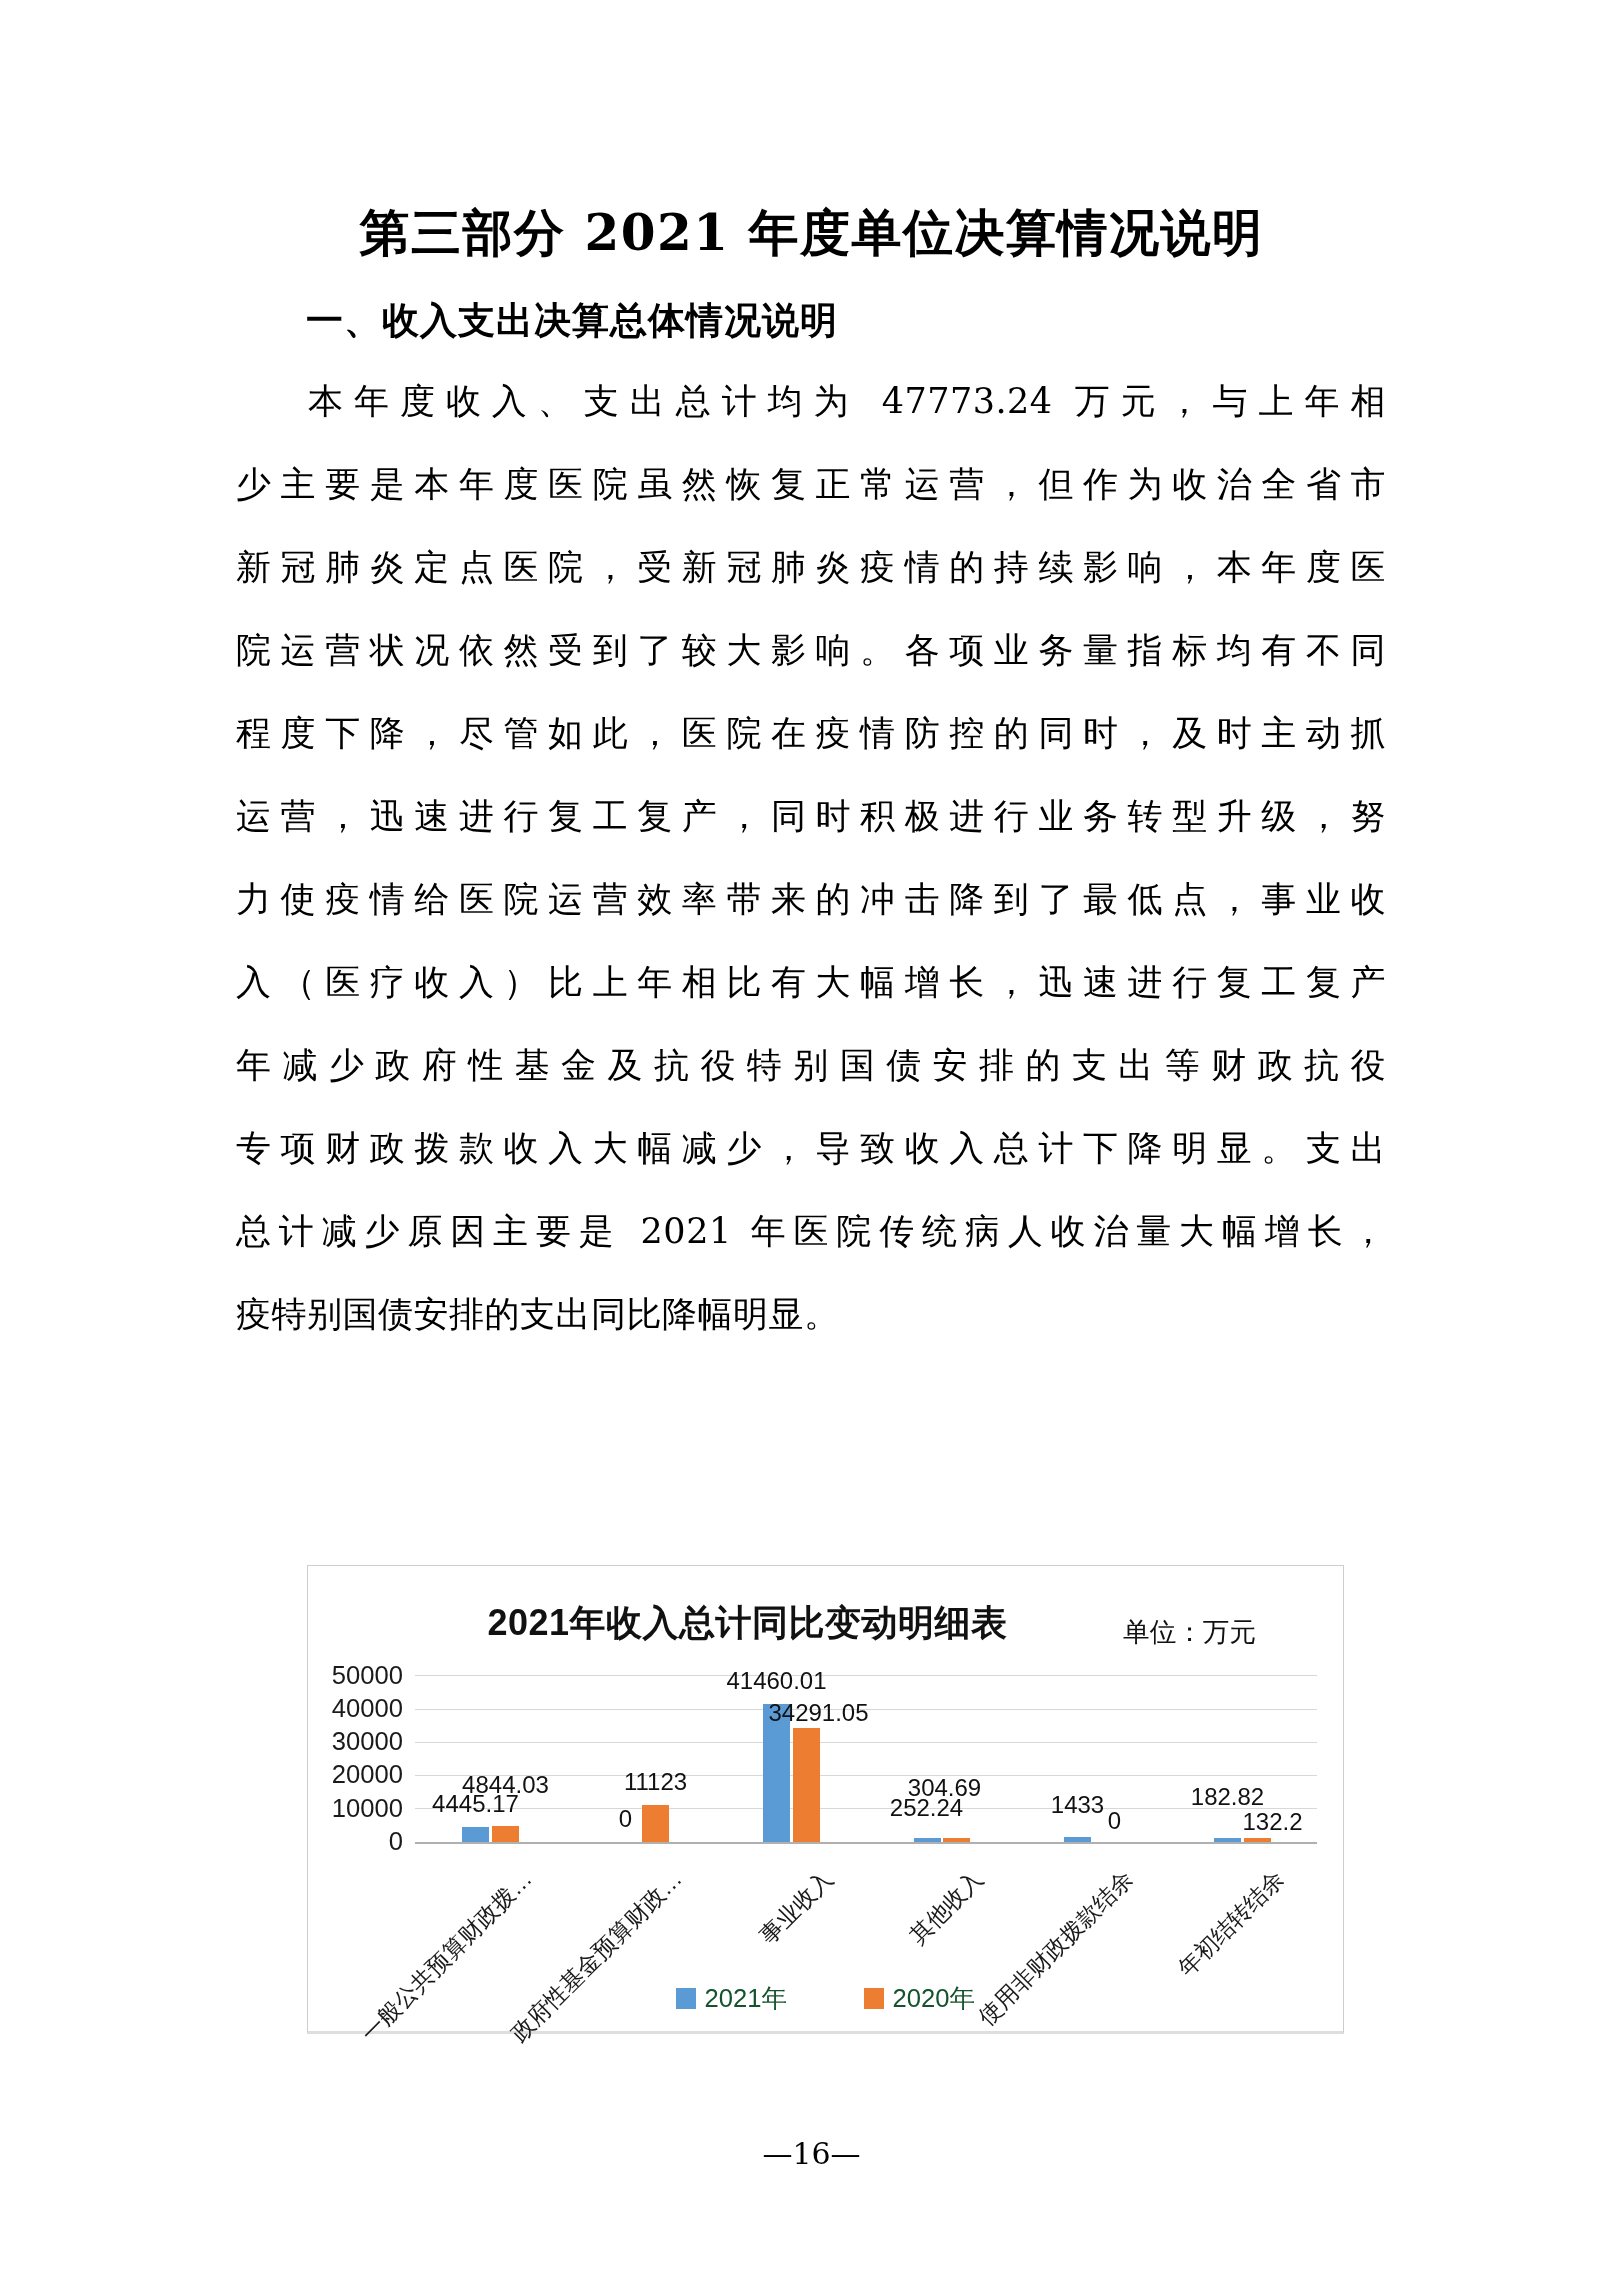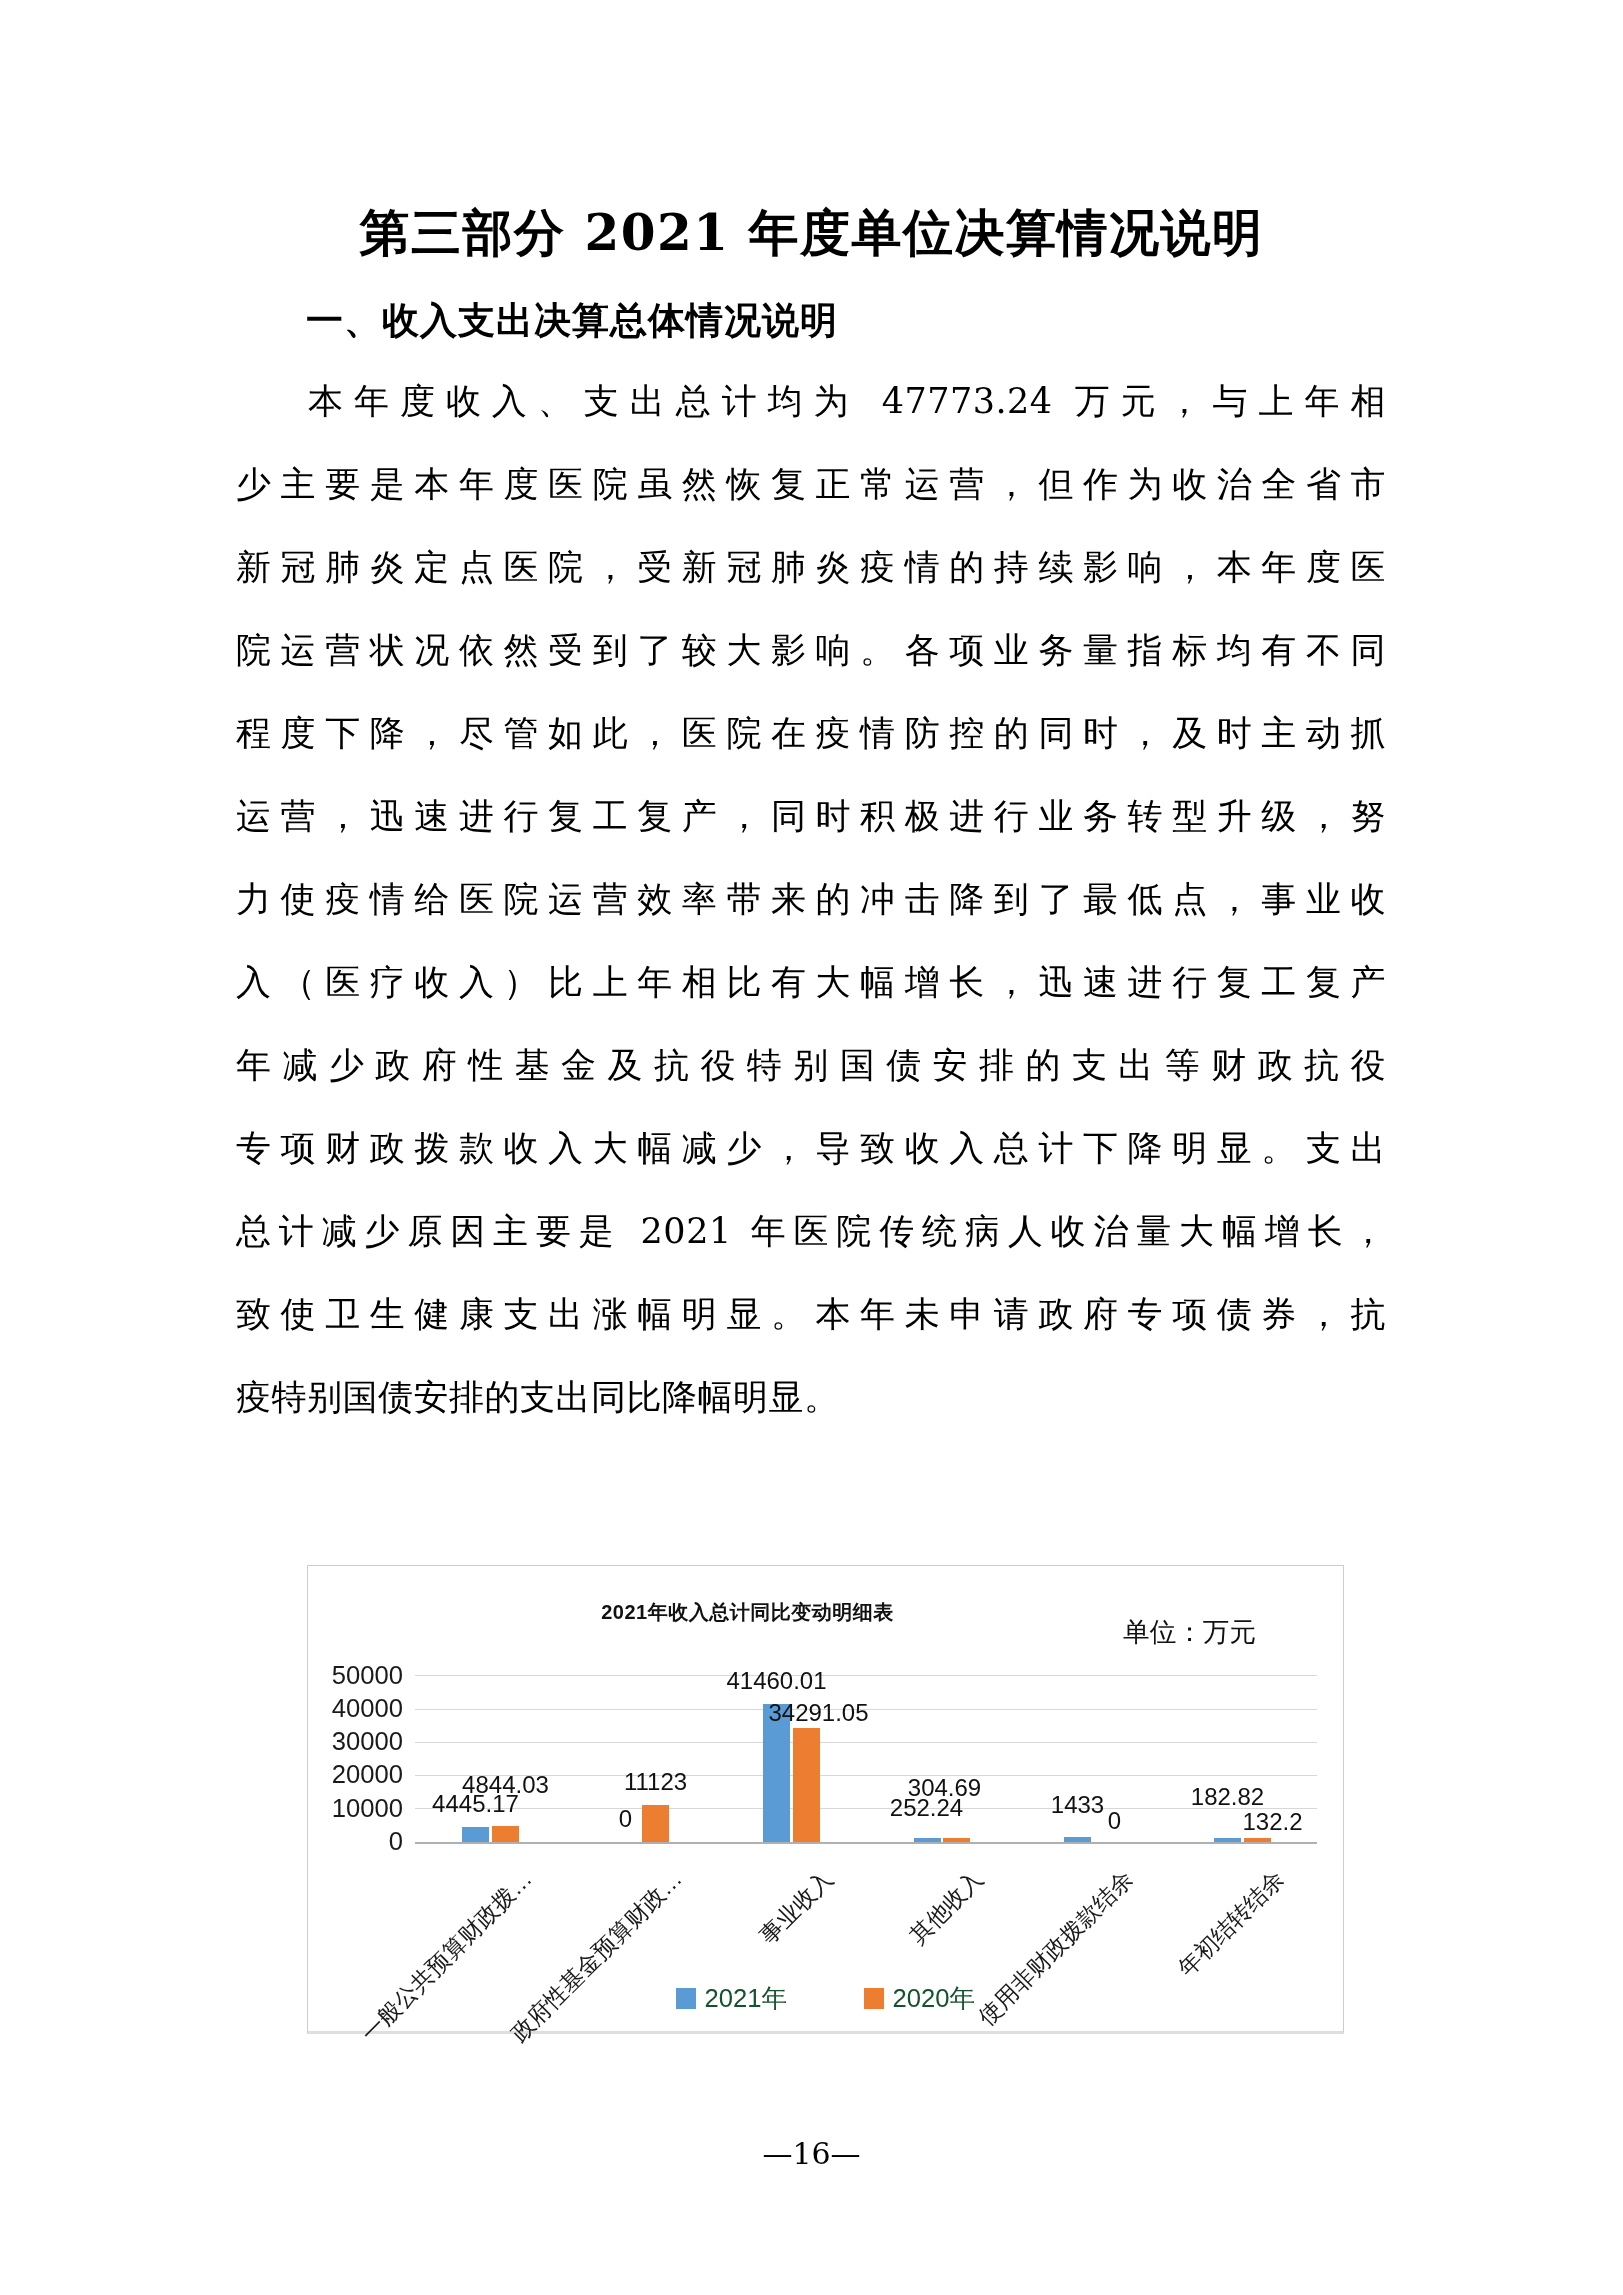--- a/index.html
+++ b/index.html
@@ -19,21 +19,21 @@
   .bline.last{text-align-last:left;}
 
   .page-num{position:absolute;top:2136px;left:0;width:100%;text-align:center;font-size:30px;}
 
   
   .chart-box{position:absolute;left:307px;top:1565px;width:1035px;height:465px;
     background:#fff;border:1px solid #cdcdcd;border-bottom:3.1px solid #dedede;
     font-family:"Liberation Sans","DejaVu Sans",sans-serif;}
   .chart-canvas{position:absolute;left:0;top:0;width:100%;height:100%;}
   .chart-title{position:absolute;top:33px;left:0;width:879px;text-align:center;
-    font-size:20px;font-weight:bold;color:#111;letter-spacing:0.5px;}
+    font-size:36px;font-weight:bold;color:#111;letter-spacing:0.5px;}
   .chart-unit{position:absolute;top:48px;right:87px;font-size:26.6px;color:#111;}
   .grid-line{position:absolute;height:1px;background:#d8d8d8;}
   .axis-line{position:absolute;height:1.5px;background:#b0b0b0;}
   .ytick{position:absolute;left:0;width:95px;text-align:right;font-size:25.6px;color:#1a1a1a;}
   .bar{position:absolute;}
   .dlabel{position:absolute;width:153px;text-align:center;font-size:24px;color:#111;white-space:nowrap;}
   .catlabel{position:absolute;font-size:23px;color:#1a1a1a;white-space:nowrap;
     transform:rotate(-45deg);transform-origin:100% 0;}
   .legend{position:absolute;left:0;top:415px;width:100%;display:flex;
     justify-content:center;align-items:center;gap:77px;}
@@ -53,21 +53,20 @@
     <div class="bline">少主要是本年度医院虽然恢复正常运营，但作为收治全省市</div>
     <div class="bline">新冠肺炎定点医院，受新冠肺炎疫情的持续影响，本年度医</div>
     <div class="bline">院运营状况依然受到了较大影响。各项业务量指标均有不同</div>
     <div class="bline">程度下降，尽管如此，医院在疫情防控的同时，及时主动抓</div>
     <div class="bline">运营，迅速进行复工复产，同时积极进行业务转型升级，努</div>
     <div class="bline">力使疫情给医院运营效率带来的冲击降到了最低点，事业收</div>
     <div class="bline">入（医疗收入）比上年相比有大幅增长，迅速进行复工复产</div>
     <div class="bline">年减少政府性基金及抗役特别国债安排的支出等财政抗役</div>
     <div class="bline">专项财政拨款收入大幅减少，导致收入总计下降明显。支出</div>
     <div class="bline">总计减少原因主要是 2021 年医院传统病人收治量大幅增长，</div>
-    <div class="bline">致使卫生健康支出涨幅明显。本年未申请政府专项债券，抗</div>
     <div class="bline last">疫特别国债安排的支出同比降幅明显。</div>
   </div>
 
   <div class="chart-box">
     <div class="chart-title">2021年收入总计同比变动明细表</div>
     <div class="chart-unit">单位：万元</div>
     <div class="chart-canvas">
         <div class="grid-line" style="left: 107px; width: 902px; top: 109px;"></div>
         <div class="ytick" style="top: 95px;">50000</div>
         <div class="grid-line" style="left: 107px; width: 902px; top: 143px;"></div>

